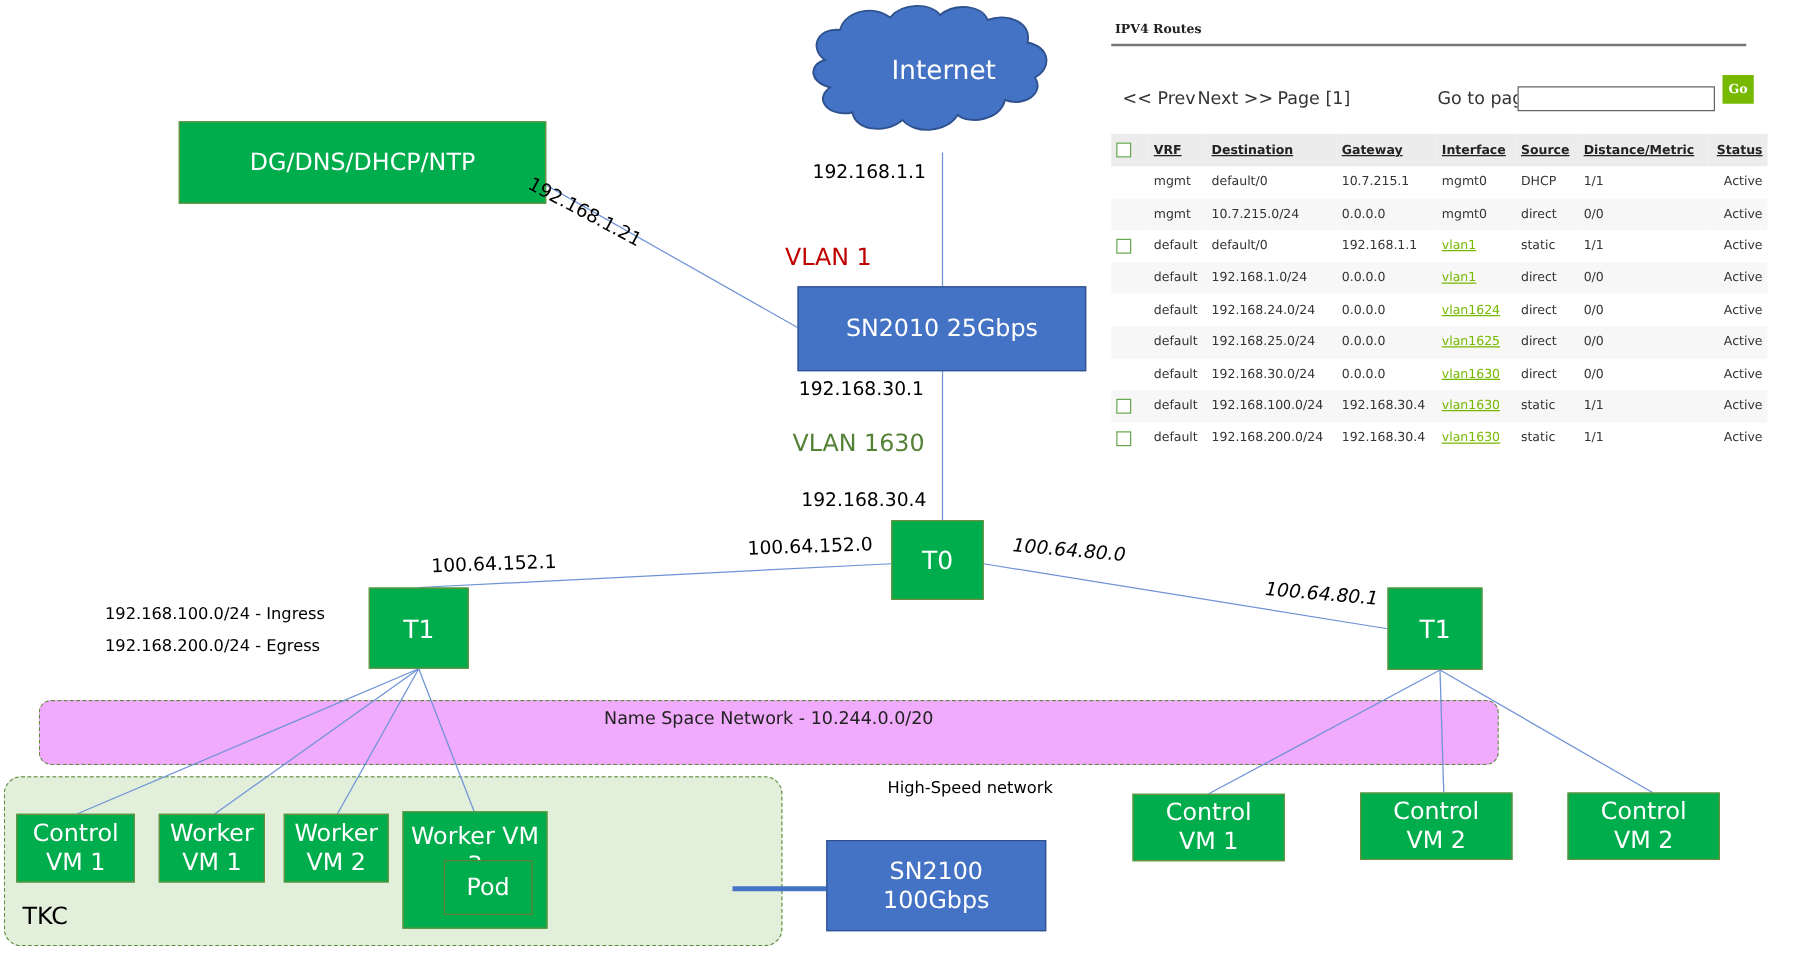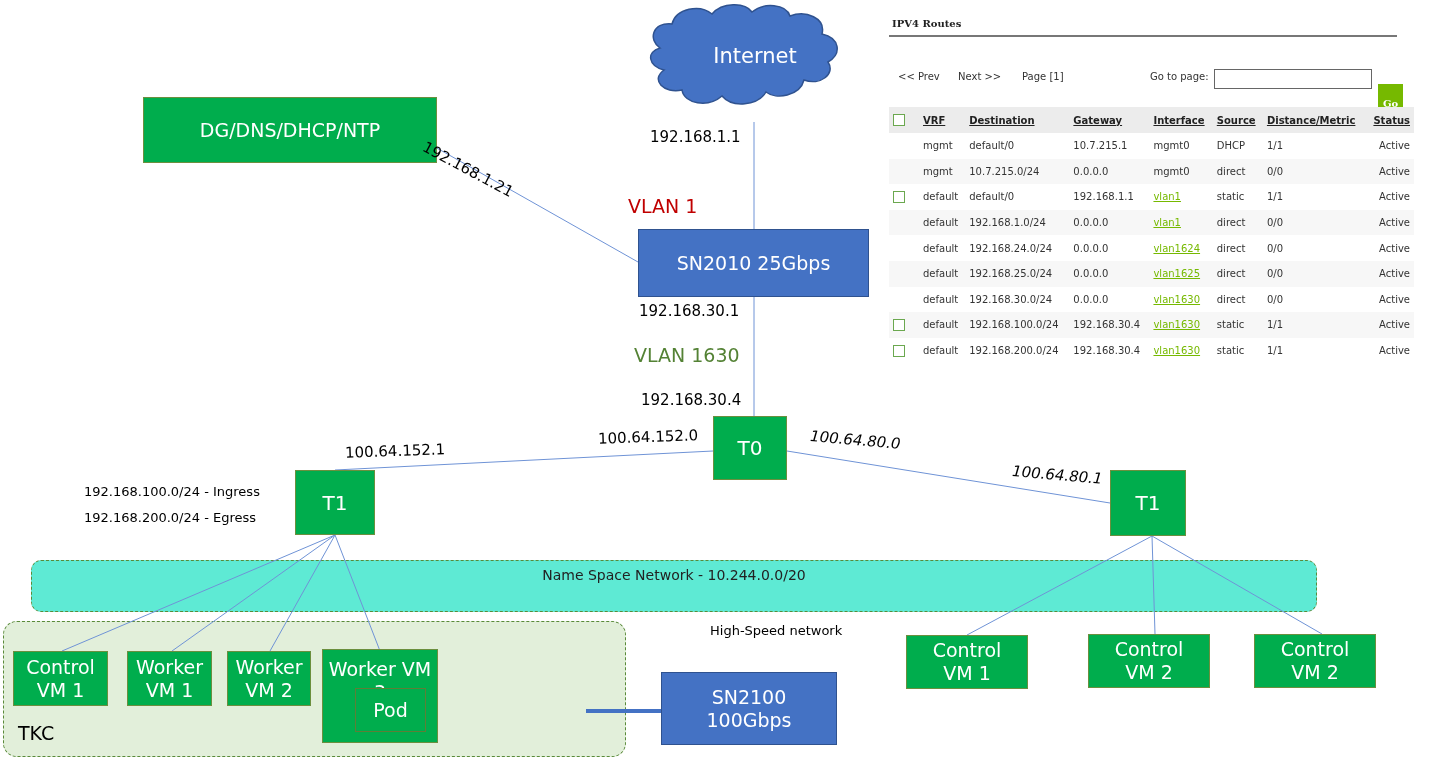--- a/index.html
+++ b/index.html
@@ -7,34 +7,34 @@
          font-family:"DejaVu Sans", sans-serif; color:#000; }
   .abs { position:absolute; }
   svg.links { position:absolute; left:0; top:0; width:1440px; height:762px; }
   .node { position:absolute; display:flex; align-items:center; justify-content:center; text-align:center;
           color:#fff; box-sizing:border-box; line-height:1.2; }
   .green { background:#00ad4d; border:1px solid #6b8f3e; }
   .blue { background:#4472c4; border:1px solid #2f528f; }
   .lbl { position:absolute; white-space:nowrap; font-size:15px; color:#000; }
   .vlan1 { color:#c00000; font-size:19px; }
   .vlan1630 { color:#548235; font-size:19px; }
-  .zone-ns { position:absolute; left:31px; top:560px; width:1286px; height:52px;
-             background:#5eead4; border:1.5px dashed #5a8a3a; border-radius:10px; box-sizing:border-box; }
+  .zone-ns { position:absolute; left:31px; top:560px; width:1168px; height:52px;
+             background:#f0abfc; border:1.5px dashed #5a8a3a; border-radius:10px; box-sizing:border-box; }
   .zone-tkc { position:absolute; left:3px; top:621px; width:623px; height:136px;
               background:#e2efda; border:1.5px dashed #5a8a3a; border-radius:14px; box-sizing:border-box; }
   .ns-text { position:absolute; left:0; right:0; text-align:center; font-size:14px; color:#222; }
   
   .routes { position:absolute; left:885px; top:0; width:555px; height:370px;
             font-family:"DejaVu Sans", sans-serif; font-size:10px; color:#333; }
   .routes-title { position:absolute; left:7px; top:18px; font-weight:bold; font-size:10px; color:#222; font-family:"DejaVu Serif", serif; }
   .routes-rule { position:absolute; left:4px; top:35px; width:508px; height:2px; background:#777; }
-  .pager { position:absolute; top:71px; font-size:10px; color:#333;text-align:right; }
+  .pager { position:absolute; top:71px; font-size:14px; color:#333;text-align:right; }
   .goto-input { position:absolute; left:1214px; top:69px; width:158px; height:20px; border:1px solid #666;
                 box-sizing:border-box; background:#fff; }
-  .go-btn { position:absolute; left:1378px; top:84px; width:25px; height:39px; background:#76b900;
+  .go-btn { position:absolute; left:1378px; top:60px; width:25px; height:23px; background:#76b900;
             color:#fff; font-weight:bold; font-size:10px; display:flex; align-items:center; justify-content:center;
             font-family:"DejaVu Serif", serif; }
   table.rt { position:absolute; left:889px; top:107px; border-collapse:collapse; width:525px; }
   table.rt th { background:#ececec; text-align:left; font-weight:bold; font-size:10px; padding:0 4px; height:26px; color:#222;text-decoration:underline; }
   table.rt td { font-size:10px; padding:0 4px; height:25.6px; color:#333; }
   table.rt tr:nth-child(even) td { background:#f7f7f7; }
   .cb { display:inline-block; width:10px; height:10px; border:1.5px solid #6ba84f; background:#fff; vertical-align:middle; }
   .iflink { color:#76b900; text-decoration:underline; }
   .rt td.status, .rt th.status { text-align:right; }
 </style>

